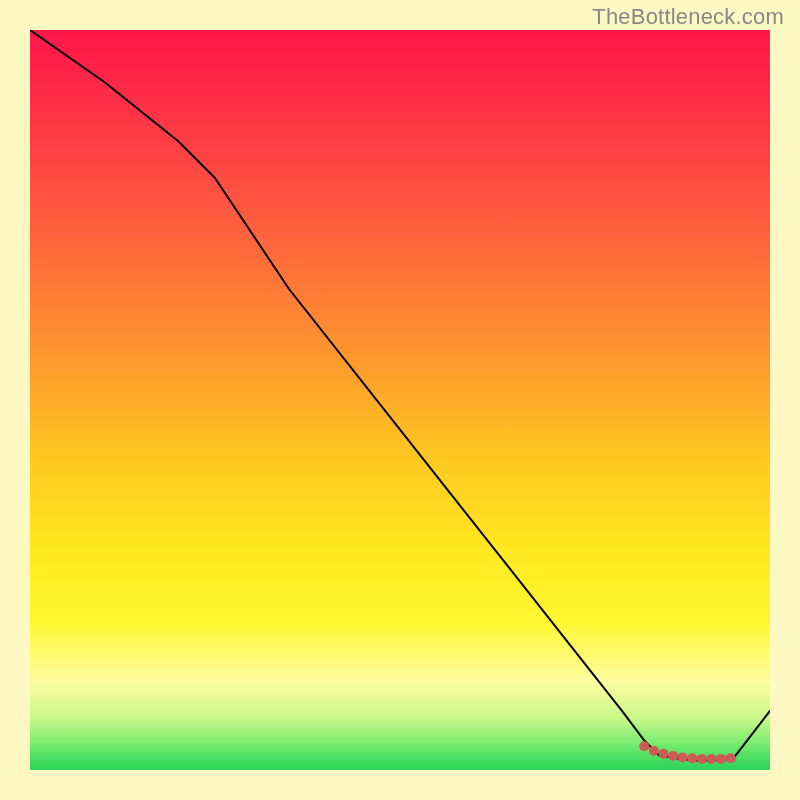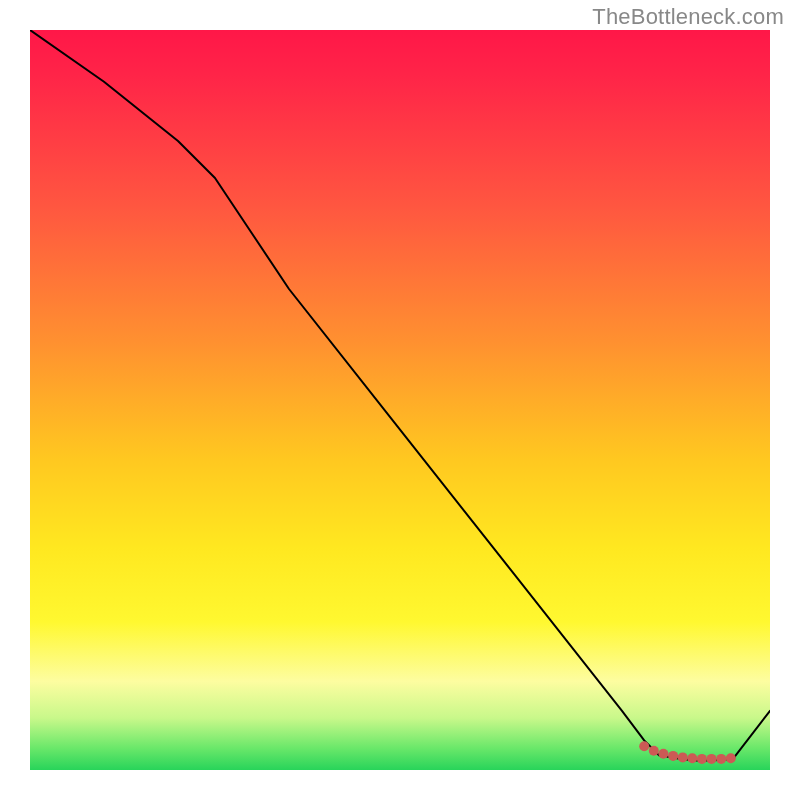--- a/index.html
+++ b/index.html
@@ -8,21 +8,21 @@
     width: 800px;
     height: 800px;
     background: #000;
     font-family: Arial, Helvetica, sans-serif;
     overflow: hidden;
   }
   .stage {
     position: relative;
     width: 800px;
     height: 800px;
-    background: #ffffff;
+    background: #fef9c3;
   }
   .watermark {
     position: absolute;
     top: 4px;
     right: 16px;
     color: #888;
     font-size: 22px;
     letter-spacing: 0.2px;
     user-select: none;
   }

